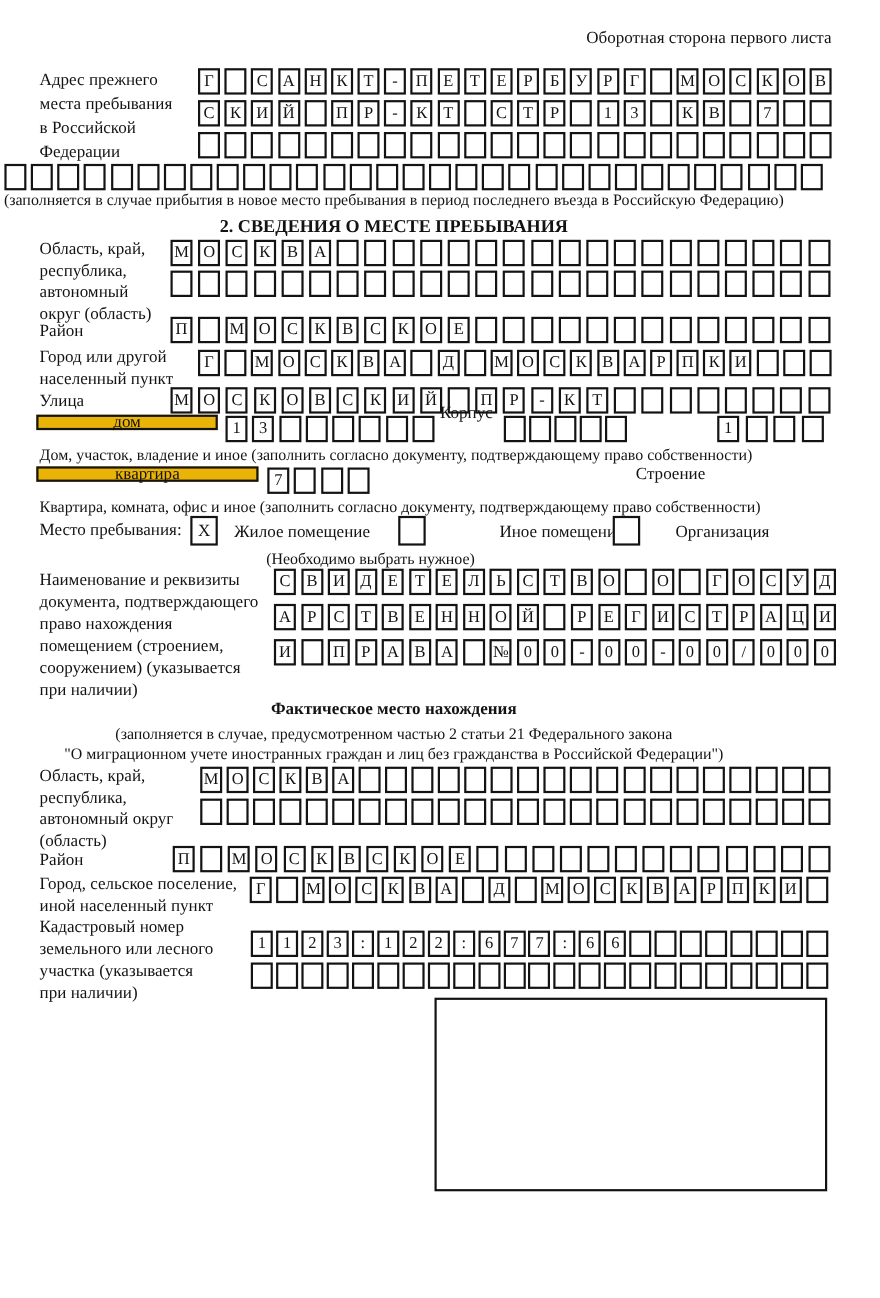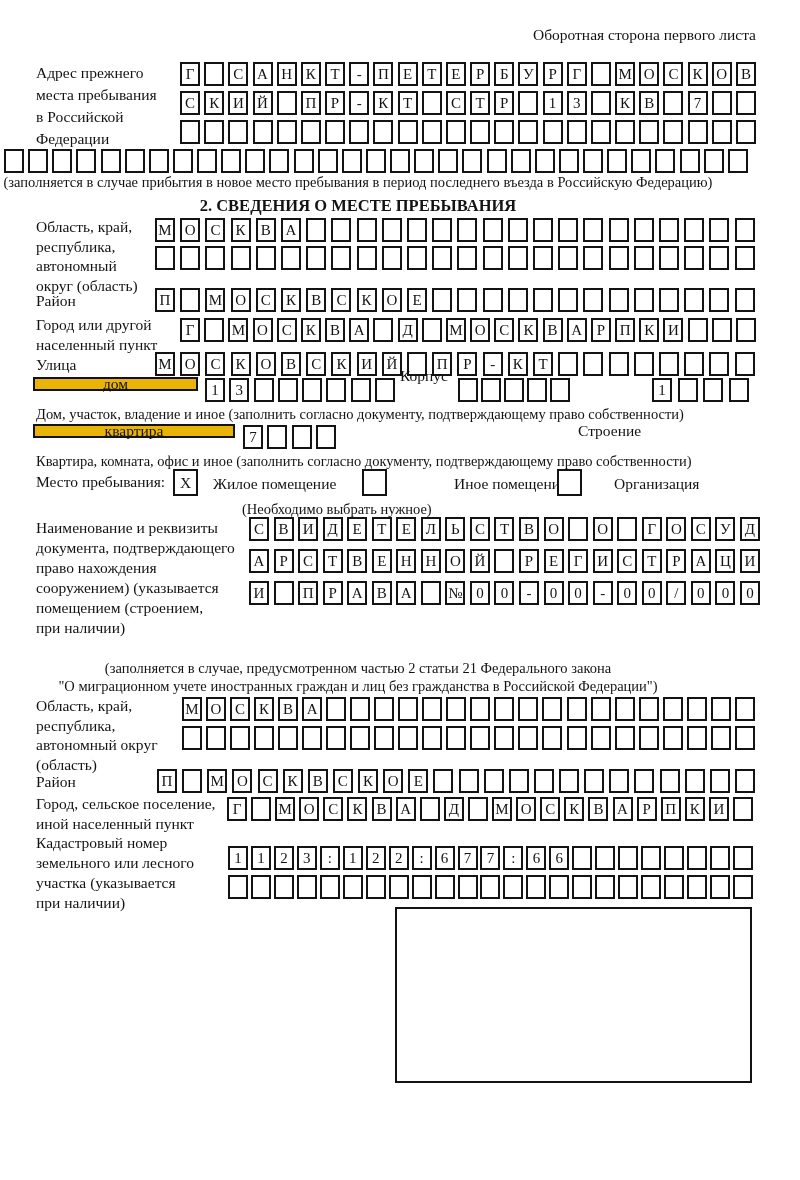--- a/index.html
+++ b/index.html
@@ -340,22 +340,22 @@
   <div class="abs checkbox" style="left:362px; top:469px;"></div>
   <div class="abs lbl" style="left:410px; top:474px;margin-left:44px;">Иное помещение</div>
   <div class="abs checkbox" style="left:557px; top:469px;"></div>
   <div class="abs lbl" style="left:614px; top:474px;">Организация</div>
   <div class="abs note" style="left:242px; top:501px;">(Необходимо выбрать нужное)</div>
 
   <div class="abs lbl" style="left:36px; top:518px; width:210px; line-height:20px;">
     <div>Наименование и реквизиты</div>
     <div>документа, подтверждающего</div>
     <div>право нахождения</div>
+    <div>помещением (строением,</div>
     <div>сооружением) (указывается</div>
-    <div>помещением (строением,</div>
     <div>при наличии)</div>
   </div>
   <div class="abs cellrow" style="left:249px; top:517px; width:511px;">
       <span class="cell">С</span>
       <span class="cell">В</span>
       <span class="cell">И</span>
       <span class="cell">Д</span>
       <span class="cell">Е</span>
       <span class="cell">Т</span>
       <span class="cell">Е</span>
@@ -414,20 +414,21 @@
       <span class="cell">0</span>
       <span class="cell">-</span>
       <span class="cell">0</span>
       <span class="cell">0</span>
       <span class="cell">/</span>
       <span class="cell">0</span>
       <span class="cell">0</span>
       <span class="cell">0</span>
     </div>
 
+  <div class="abs sub-title center" style="top:636px;">Фактическое место нахождения</div>
   <div class="abs note center" style="top:660px;">(заполняется в случае, предусмотренном частью 2 статьи 21 Федерального закона</div>
   <div class="abs note center" style="top:678px;">"О миграционном учете иностранных граждан и лиц без гражданства в Российской Федерации")</div>
 
   <div class="abs lbl" style="left:36px; top:696px; width:145px;">
     <div>Область, край,</div>
     <div>республика,</div>
     <div>автономный округ</div>
     <div>(область)</div>
   </div>
   <div class="abs cellrow" style="left:182px; top:697px; width:573px;">

